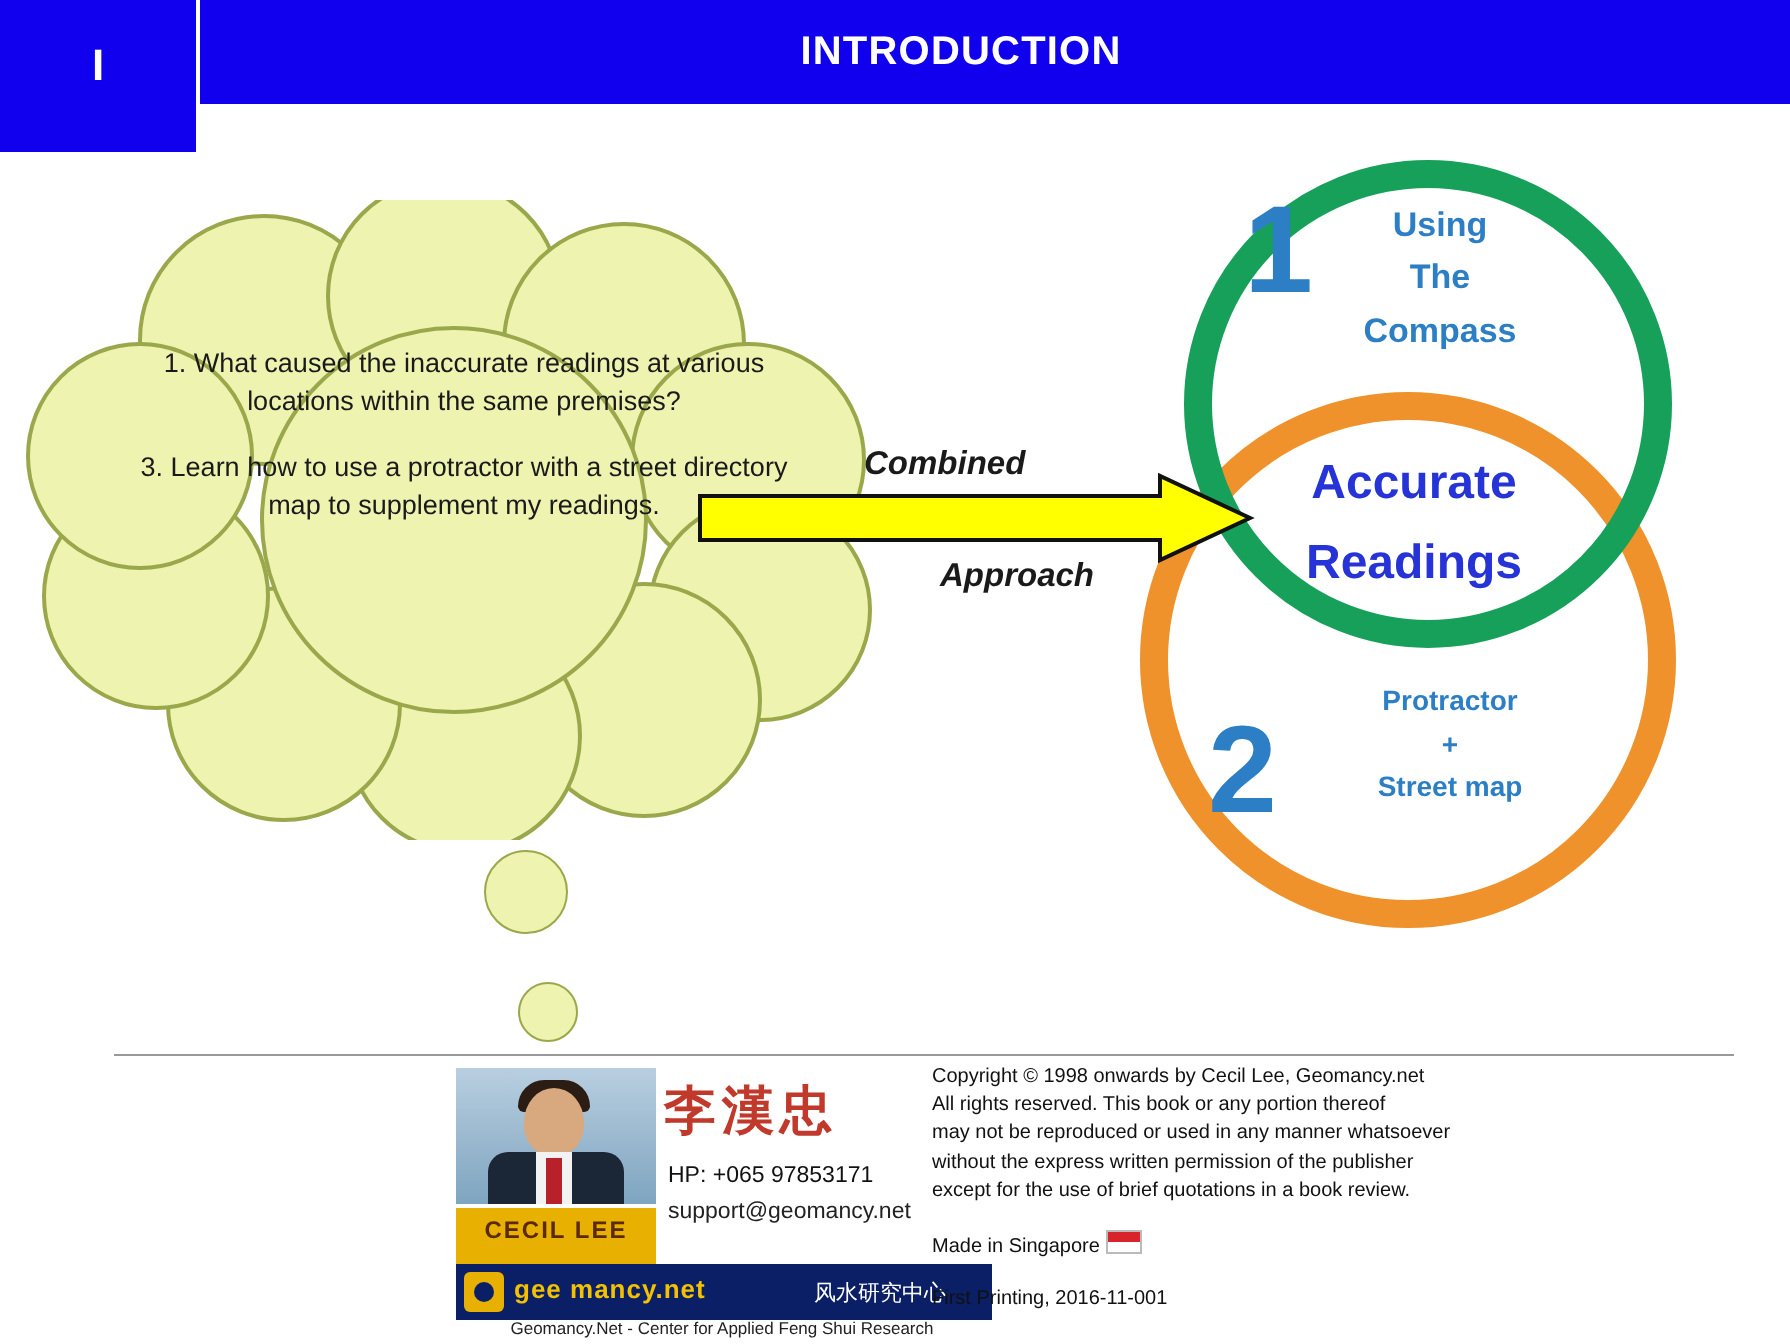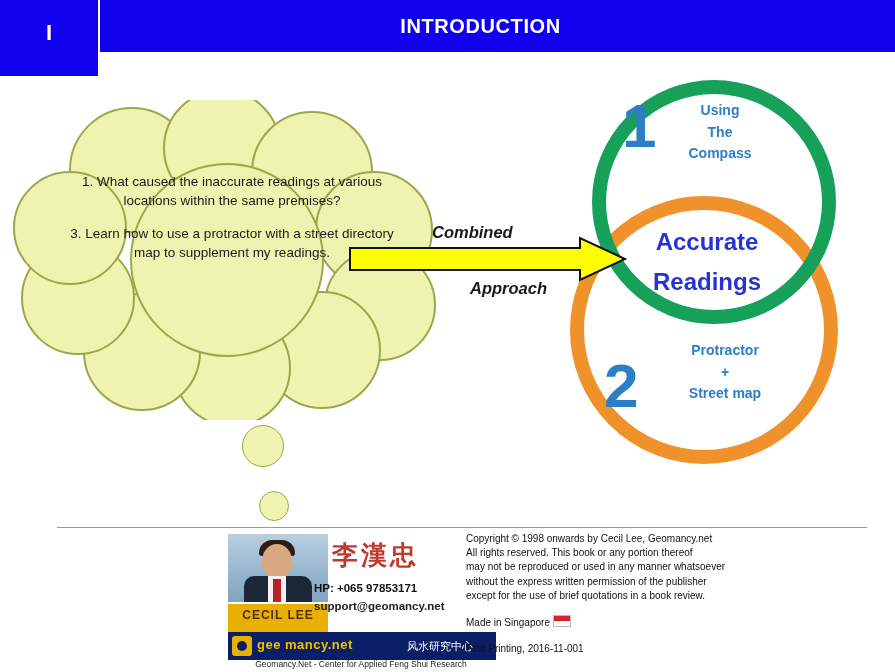--- a/index.html
+++ b/index.html
@@ -111,21 +111,21 @@
     font-family: "Liberation Sans", sans-serif;
   }
   .num-1 { left: 622px; top: 90px; }
   .num-2 { left: 604px; top: 350px; }
 
   .ring-label {
     position: absolute;
     text-align: center;
     color: #2C7FC4;
     font-weight: bold;
-    font-size: 14px;
+    font-size: 17px;
     line-height: 1.55;
   }
   .label-compass { left: 660px; top: 100px; width: 120px; }
   .label-protractor { left: 660px; top: 340px; width: 130px; font-size: 14px; }
 
   .accurate-readings {
     position: absolute;
     left: 612px; top: 222px;
     width: 190px;
     text-align: center;
@@ -223,23 +223,23 @@
     position: absolute;
     left: 332px; top: 10px;
     font-family: "DejaVu Sans", sans-serif;
     font-size: 26px;
     font-weight: bold;
     color: #C0392B;
     letter-spacing: 3px;
   }
   .contact {
     position: absolute;
-    left: 314px; top: 52px;
+    left: 334px; top: 52px;
     font-size: 11.5px;
-    font-weight: bold;
+    font-weight: normal;
     color: #111111;
     line-height: 1.55;
   }
   .contact .mail { color: #222222; }
 
   .brand-bar {
     position: absolute;
     left: 228px; top: 104px;
     width: 266px; height: 26px;
     background: #0B1F66;

